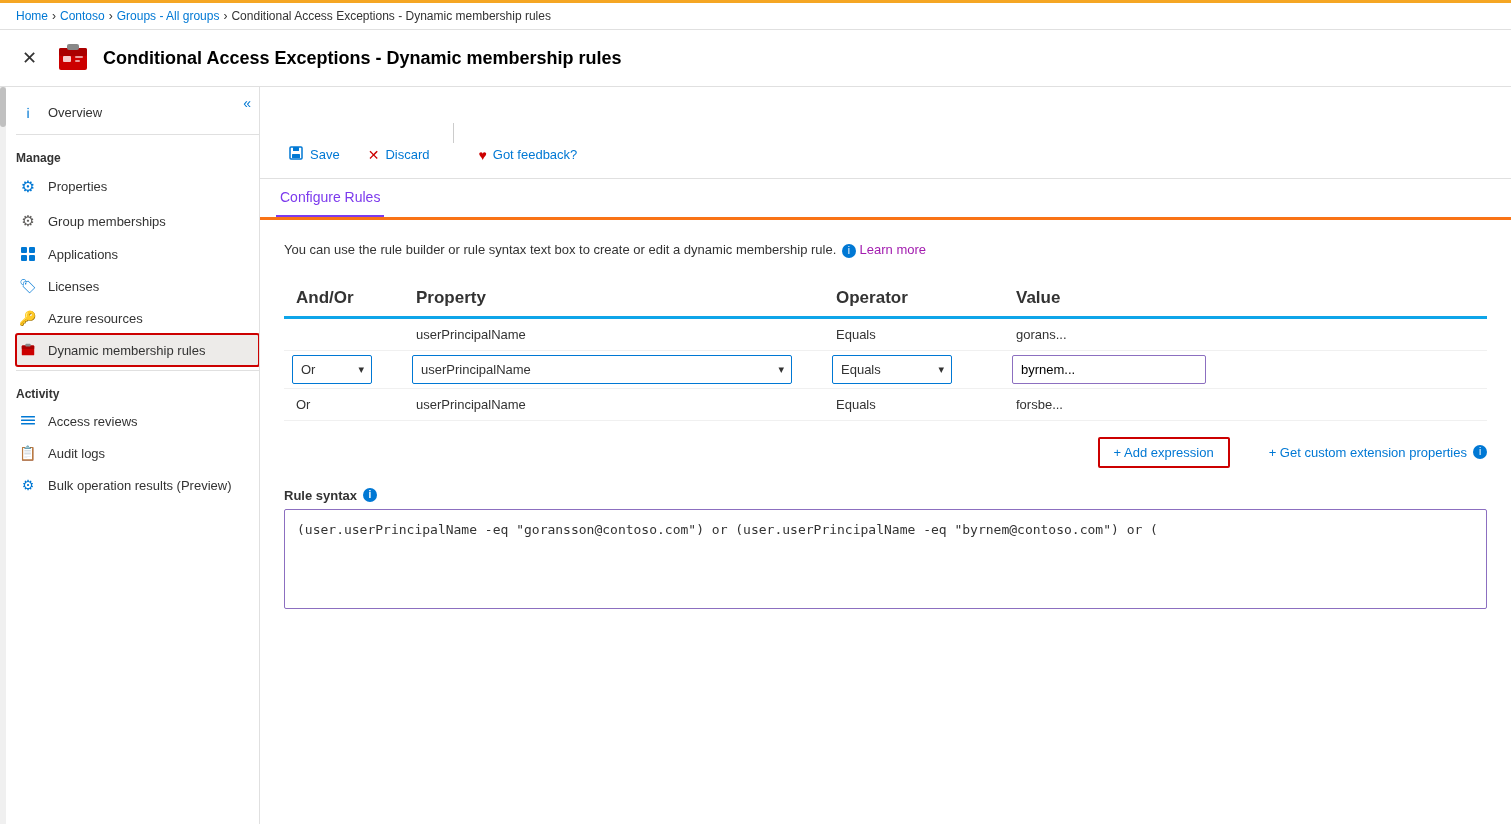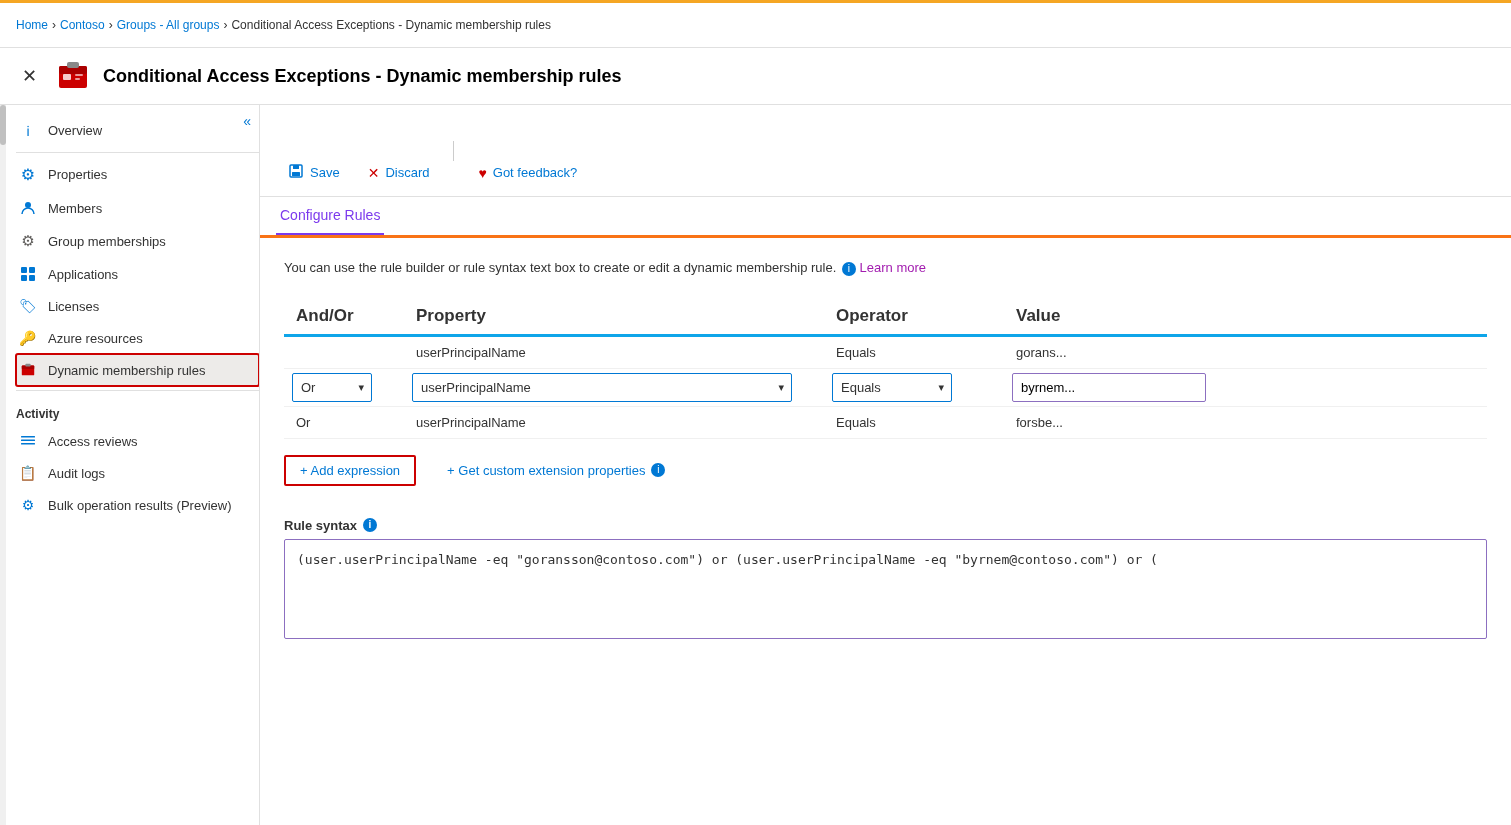--- a/index.html
+++ b/index.html
@@ -2,21 +2,21 @@
 <html><head>
   <meta charset="utf-8">
   <style>
     * { box-sizing: border-box; margin: 0; padding: 0; }
     body { font-family: 'Segoe UI', Arial, sans-serif; font-size: 13px; color: #333; background: #fff; overflow: hidden; }
 
     
     .breadcrumb-bar {
       background: #fff;
       border-bottom: 1px solid #e0e0e0;
-      padding: 15px 16px;
+      padding: 6px 16px;
       font-size: 12px;
       color: #0078d4;
       display: flex;
       align-items: center;
       gap: 4px;
       border-top: 3px solid #f5a623;
     }
     .breadcrumb-bar span { color: #333; }
     .breadcrumb-sep { color: #333; }
 
@@ -363,33 +363,25 @@
     <button class="sidebar-collapse-btn">«</button>
     <div class="sidebar-nav">
 
       <div class="nav-item">
         <span class="nav-item-icon icon-blue">ℹ</span>
         <span>Overview</span>
       </div>
 
       <hr class="nav-divider">
 
+      <div class="nav-section-label">Manage</div>
 
       <div class="nav-item">
         <span class="nav-item-icon" style="color:#0078d4; font-size:16px;">⚙</span>
         <span>Properties</span>
-      </div>
-      <div class="nav-item">
-        <span class="nav-item-icon" style="color:#0078d4;">
-          <svg width="16" height="16" viewBox="0 0 16 16" fill="none">
-            <circle cx="8" cy="5" r="3" fill="#0078d4"></circle>
-            <path d="M2 14c0-3.3 2.7-6 6-6s6 2.7 6 6" stroke="#0078d4" stroke-width="1.5" fill="none"></path>
-          </svg>
-        </span>
-        <span>Members</span>
       </div>
       <div class="nav-item">
         <span class="nav-item-icon icon-gray" style="font-size:15px;">⚙</span>
         <span>Group memberships</span>
       </div>
       <div class="nav-item">
         <span class="nav-item-icon" style="color:#0078d4;">
           <svg width="16" height="16" viewBox="0 0 16 16">
             <rect x="1" y="1" width="6" height="6" fill="#0078d4" rx="1"></rect>
             <rect x="9" y="1" width="6" height="6" fill="#0078d4" rx="1"></rect>
@@ -534,21 +526,21 @@
 
           <tr>
             <td>Or</td>
             <td>userPrincipalName</td>
             <td>Equals</td>
             <td>forsbe...</td>
           </tr>
         </tbody>
       </table>
 
-      <div style="margin-bottom: 32px; display: flex; align-items: center; gap: 15px;">
+      <div style="margin-bottom: 20px; display: flex; align-items: center; gap: 23px; justify-content: flex-end;">
         <button class="add-expression-btn">
           <span>+ Add expression</span>
         </button>
         <button class="get-custom-btn">
           <span>+ Get custom extension properties</span>
           <span class="info-icon">i</span>
         </button>
       </div>
 
       <div class="rule-syntax-section">

